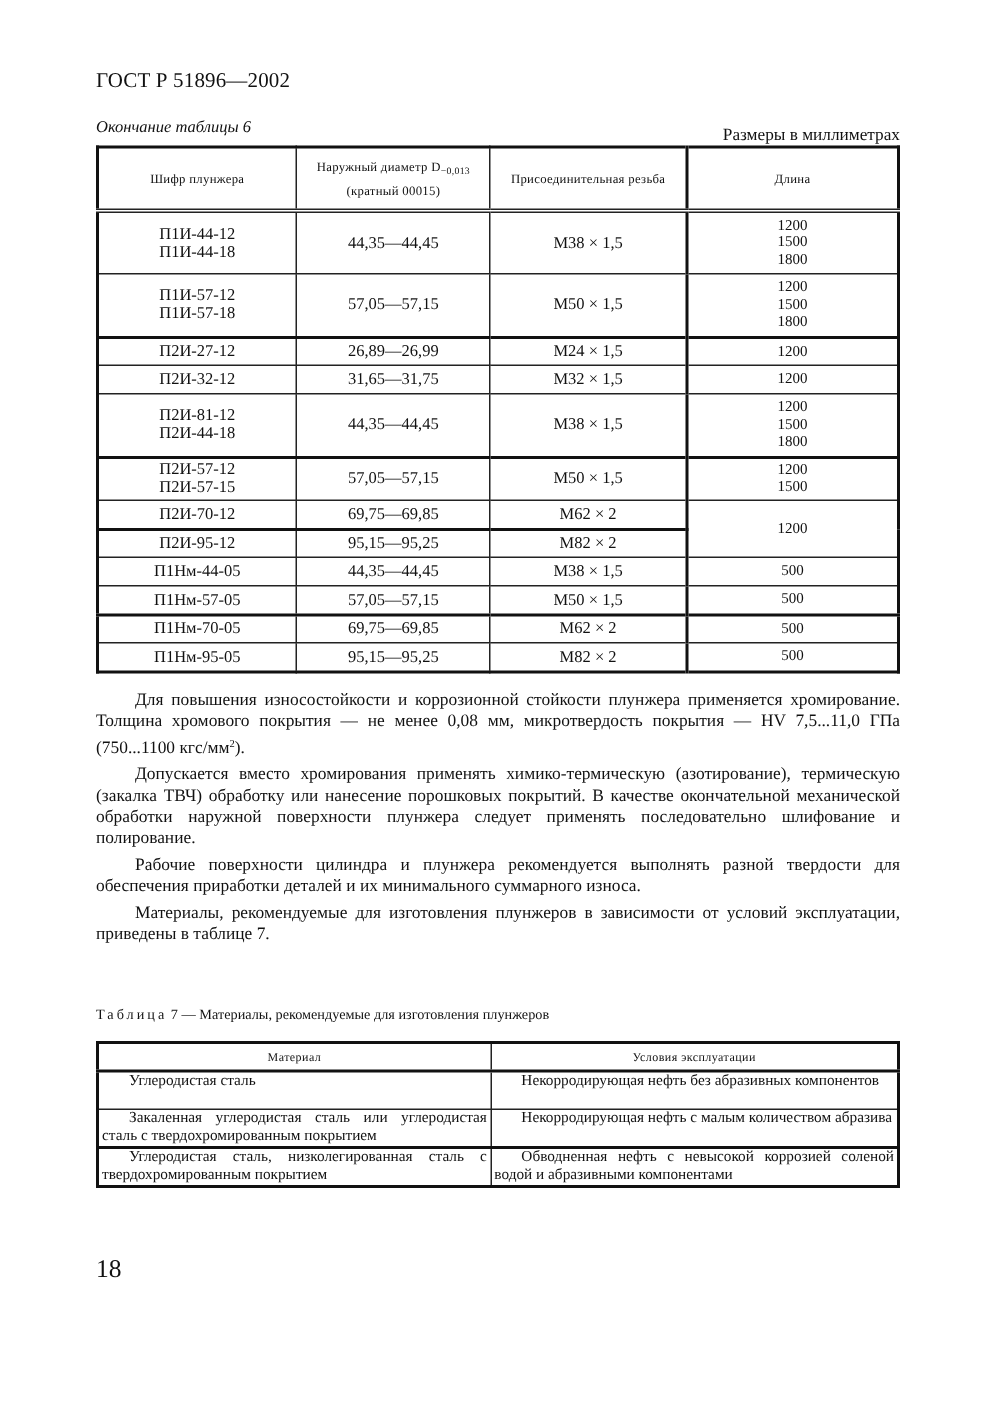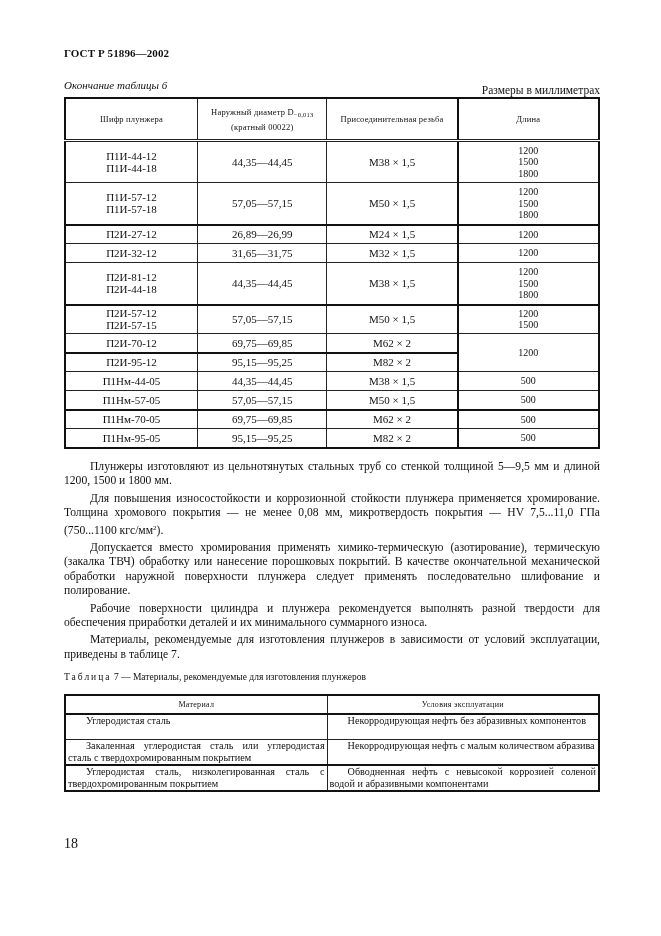--- a/index.html
+++ b/index.html
@@ -2,21 +2,21 @@
 <html><head>
 <meta charset="utf-8">
 <style>
   html, body { margin: 0; padding: 0; background: #ffffff; }
   body {
     width: 661px; height: 936px; position: relative; overflow: hidden;
     font-family: "Liberation Serif", "DejaVu Serif", serif; color: #111;
   }
   .header-title {
     position: absolute; left: 64px; top: 47px;
-    font-weight: bold; font-size: 11px; letter-spacing: 0.1px;
+    font-weight: normal; font-size: 14px; letter-spacing: 0.1px;
   }
   .caption-italic {
     position: absolute; left: 64px; top: 79px;
     font-style: italic; font-size: 11px;
   }
   .caption-right {
     position: absolute; right: 61px; top: 84px;
     font-size: 11.5px;
   }
   table { border-collapse: collapse; position: absolute; }
@@ -48,42 +48,42 @@
   
   #t7 { left: 64px; top: 694px; width: 536px; font-size: 10.2px; border: 2px solid #111; }
   #t7 td, #t7 th { border: 1px solid #222; padding: 0 2px; line-height: 12px; vertical-align: top; }
   #t7 th { font-weight: normal; font-size: 8px; text-align: center; height: 17px; vertical-align: middle; border-bottom: 2px solid #111; letter-spacing: 0.3px; }
   #t7 td { text-align: justify; text-align-last: left; }
   #t7 td .ind { display: inline-block; width: 18px; }
   #t7 tr.thick-top td { border-top: 2px solid #111; }
   #t7 col.m1 { width: 263px; }
   #t7 col.m2 { width: 273px; }
   #t7 tr.r td { height: 24px; }
-  .page-num { position: absolute; left: 64px; top: 836px; font-size: 14px; }
+  .page-num { position: absolute; left: 64px; top: 836px; font-size: 17px; }
 </style>
 </head>
 <body>
 
 <div class="header-title">ГОСТ Р 51896—2002</div>
 <div class="caption-italic">Окончание таблицы 6</div>
 <div class="caption-right">Размеры в миллиметрах</div>
 
 <table id="t6">
   <colgroup>
       <col class="c1">
       <col class="c2">
       <col class="c3">
       <col class="c4">
     </colgroup>
   <thead>
     <tr>
       <th>Шифр плунжера</th>
       <th>
         <span>Наружный диаметр D</span><span class="sub">−0,013</span><br>
-        <span>(кратный 00022)</span>
+        <span>(кратный 00015)</span>
       </th>
       <th>Присоединительная резьба</th>
       <th class="len">Длина</th>
     </tr>
   </thead>
   <tbody>
     <tr style="height:42px">
       <td><span>П1И-44-12</span><br><span>П1И-44-18</span></td>
       <td>44,35—44,45</td>
       <td>M38 × 1,5</td>
@@ -151,21 +151,20 @@
     <tr style="height:19px">
       <td>П1Нм-95-05</td>
       <td>95,15—95,25</td>
       <td>M82 × 2</td>
       <td class="len">500</td>
     </tr>
   </tbody>
 </table>
 
 <div class="body-text">
-  <p>Плунжеры изготовляют из цельнотянутых стальных труб со стенкой толщиной 5—9,5 мм и длиной 1200, 1500 и 1800 мм.</p>
   <p><span>Для повышения износостойкости и коррозионной стойкости плунжера применяется хромирование. Толщина хромового покрытия — не менее 0,08 мм, микротвердость покрытия — HV 7,5...11,0 ГПа (750...1100 кгс/мм</span><span class="sup">2</span><span>).</span></p>
   <p>Допускается вместо хромирования применять химико-термическую (азотирование), термическую (закалка ТВЧ) обработку или нанесение порошковых покрытий. В качестве окончательной механической обработки наружной поверхности плунжера следует применять последовательно шлифование и полирование.</p>
   <p>Рабочие поверхности цилиндра и плунжера рекомендуется выполнять разной твердости для обеспечения приработки деталей и их минимального суммарного износа.</p>
   <p>Материалы, рекомендуемые для изготовления плунжеров в зависимости от условий эксплуатации, приведены в таблице 7.</p>
 </div>
 
 <div class="t7-caption">
   <span class="spaced">Таблица</span><span> 7 — Материалы, рекомендуемые для изготовления плунжеров</span>
 </div>
 

